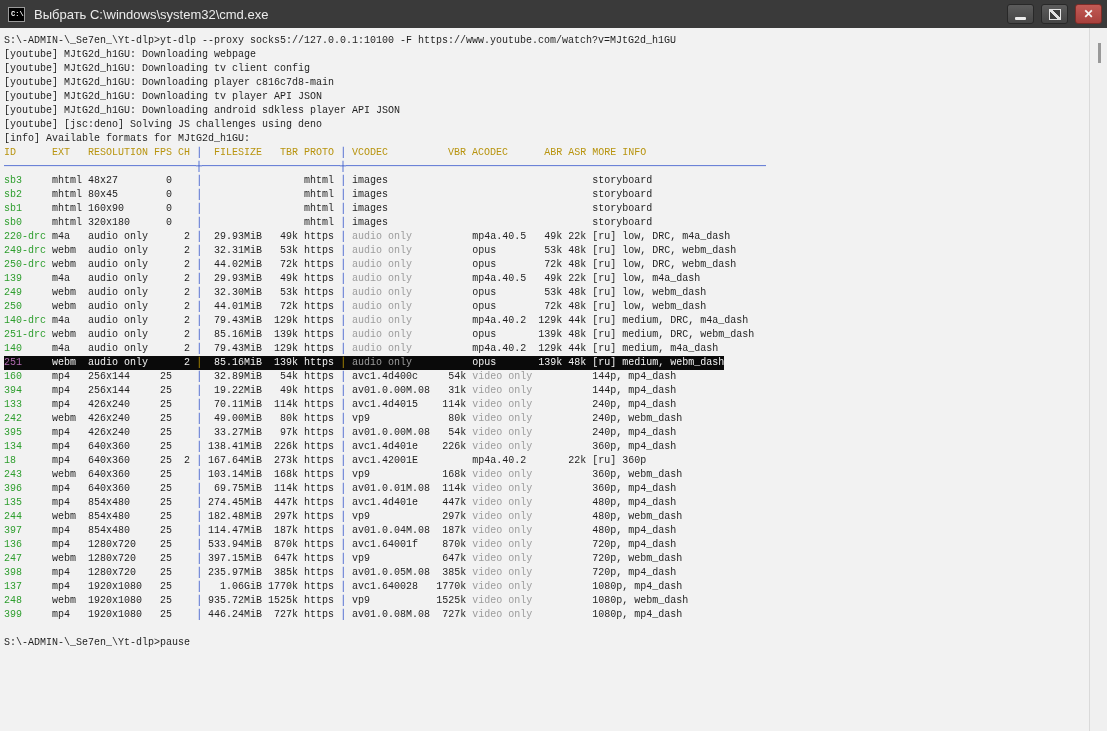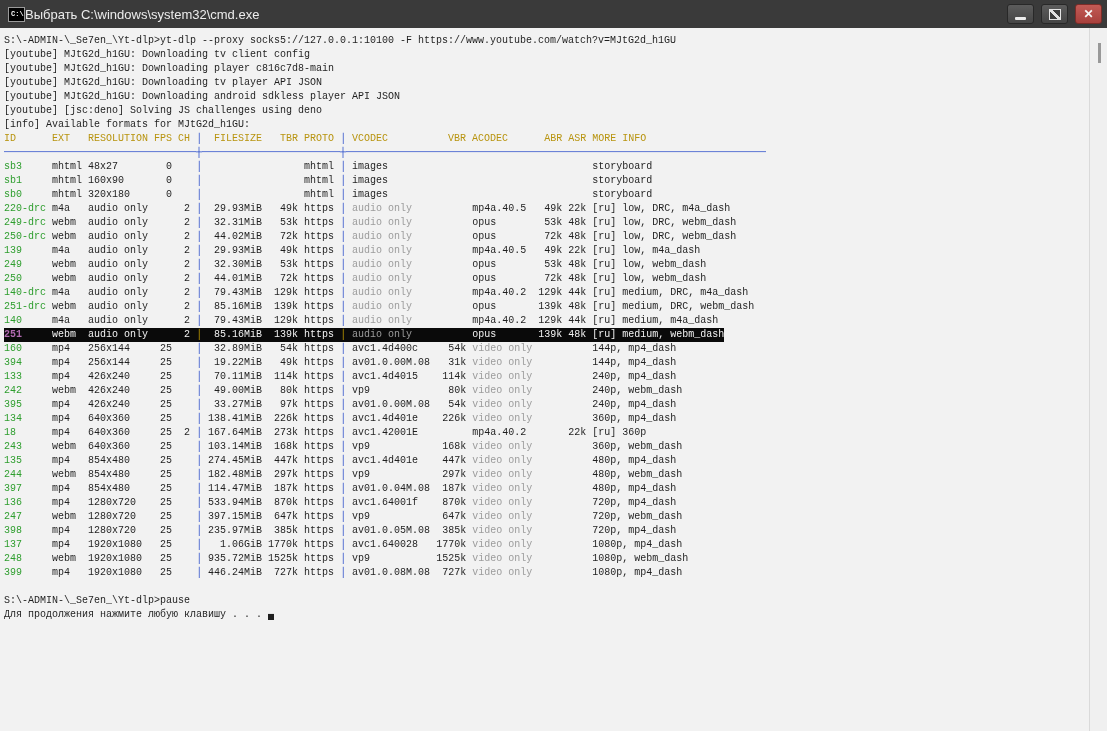--- a/index.html
+++ b/index.html
@@ -5,40 +5,40 @@
   html,body{margin:0;padding:0;}
   body{width:1107px;height:731px;overflow:hidden;background:#e9e9e9;font-family:"Liberation Sans",sans-serif;}
   .window{position:relative;width:1107px;height:731px;background:var(--console_bg,#f2f2f2);}
 
   
   .titlebar{position:absolute;top:0;left:0;right:0;height:28px;background:var(--titlebar_bg,#3a3a3a);
     display:flex;align-items:center;padding:0 5px 0 8px;box-sizing:border-box;}
   .app-icon{width:17px;height:15px;background:#000;border:1px solid #9a9a9a;color:#fff;
     font:bold 7px "Liberation Mono",monospace;display:flex;align-items:center;justify-content:flex-start;
     padding-left:2px;box-sizing:border-box;flex:0 0 auto;}
-  .title{color:#ececec;font:13px "Liberation Sans",sans-serif;white-space:nowrap;}
+  .title{color:#ececec;font:13px "Liberation Sans",sans-serif;margin-left:9px;white-space:nowrap;}
   .controls{margin-left:auto;display:flex;gap:7px;}
   .wbtn{width:27px;height:20px;border-radius:3px;border:1px solid #282828;cursor:default;
     background:linear-gradient(#5c5c5c,#454545);display:flex;align-items:center;justify-content:center;padding:0;}
   .wbtn.close{background:linear-gradient(#c25b55,var(--close_red,#a8403c));border-color:#7c2c28;}
   .min-glyph{width:11px;height:3px;background:#ececec;border-radius:1px;margin-top:9px;}
   .restore-glyph{width:12px;height:11px;border:1px solid #e3e3e3;box-sizing:border-box;
     background:linear-gradient(45deg,#3f3f3f 38%,#e3e3e3 38% 62%,#3f3f3f 62%);}
   .close-glyph{color:#f7f7f7;font:bold 12px "Liberation Sans",sans-serif;line-height:12px;}
 
   
   .console{position:absolute;top:28px;left:0;width:1089px;bottom:0;overflow:hidden;
     background:var(--console_bg,#f2f2f2);padding:6px 0 0 4px;box-sizing:border-box;
     font-family:"Liberation Mono","DejaVu Sans Mono",monospace;font-size:10px;color:var(--text,#1f1f1f);}
   .tl{white-space:pre;height:14px;line-height:14px;}
   .hdr{color:var(--yellow_header,#c09a1a);margin-top:36px;}
   .sep{color:var(--blue,#2448c8);}
   .ysep{color:var(--selected_sep,#c8a000);}
   .gid{color:var(--green,#2e9e2e);}
-  .pid{color:var(--selected_id,#b06ab0);font-weight:bold;}
+  .pid{color:var(--selected_id,#b06ab0);}
   .dim{color:var(--dim,#9c9c9c);}
   .rowbg{display:inline-block;}
   .rowbg.sel{background:var(--selected_bg,#0a0a0a);color:#f2f2f2;}
   .rowbg.sel .dim{color:#9c9c9c;}
 
   
   .scrollbar{position:absolute;top:28px;right:0;width:18px;bottom:0;background:#f0f0f0;
     border-left:1px solid #dadada;box-sizing:border-box;}
   .thumb{position:absolute;top:15px;left:8px;width:3px;height:20px;background:#999;}
 </style>
@@ -58,60 +58,62 @@
       </button>
       <button class="wbtn close">
         <span class="close-glyph">✕</span>
       </button>
     </div>
   </div>
 
   <div class="console">
     <div id="term">
         <div class="tl">S:\-ADMIN-\_Se7en_\Yt-dlp&gt;yt-dlp --proxy socks5://127.0.0.1:10100 -F https://www.youtube.com/watch?v=MJtG2d_h1GU</div>
+        <div class="tl">[youtube] MJtG2d_h1GU: Downloading webpage</div>
         <div class="tl">[youtube] MJtG2d_h1GU: Downloading tv client config</div>
         <div class="tl">[youtube] MJtG2d_h1GU: Downloading player c816c7d8-main</div>
         <div class="tl">[youtube] MJtG2d_h1GU: Downloading tv player API JSON</div>
         <div class="tl">[youtube] MJtG2d_h1GU: Downloading android sdkless player API JSON</div>
         <div class="tl">[youtube] [jsc:deno] Solving JS challenges using deno</div>
         <div class="tl">[info] Available formats for MJtG2d_h1GU:</div>
         <div class="tl"><span class="hdr">ID      EXT   RESOLUTION FPS CH</span><span class="sep"> │ </span><span class="hdr"> FILESIZE   TBR PROTO</span><span class="sep"> │ </span><span class="hdr">VCODEC          VBR ACODEC      ABR ASR MORE INFO</span></div>
         <div class="tl"><span class="sep">────────────────────────────────┼───────────────────────┼──────────────────────────────────────────────────────────────────────</span></div>
         <div class="tl"><span class="rowbg"><span class="gid">sb3    </span><span> mhtml 48x27        0   </span><span class="sep"> │ </span><span>                mhtml</span><span class="sep"> │ </span><span>images       </span><span>       </span><span>          </span><span>          storyboard</span></span></div>
+        <div class="tl"><span class="rowbg"><span class="gid">sb2    </span><span> mhtml 80x45        0   </span><span class="sep"> │ </span><span>                mhtml</span><span class="sep"> │ </span><span>images       </span><span>       </span><span>          </span><span>          storyboard</span></span></div>
         <div class="tl"><span class="rowbg"><span class="gid">sb1    </span><span> mhtml 160x90       0   </span><span class="sep"> │ </span><span>                mhtml</span><span class="sep"> │ </span><span>images       </span><span>       </span><span>          </span><span>          storyboard</span></span></div>
         <div class="tl"><span class="rowbg"><span class="gid">sb0    </span><span> mhtml 320x180      0   </span><span class="sep"> │ </span><span>                mhtml</span><span class="sep"> │ </span><span>images       </span><span>       </span><span>          </span><span>          storyboard</span></span></div>
         <div class="tl"><span class="rowbg"><span class="gid">220-drc</span><span> m4a   audio only      2</span><span class="sep"> │ </span><span> 29.93MiB   49k https</span><span class="sep"> │ </span><span class="dim">audio only   </span><span>       </span><span>mp4a.40.5 </span><span>  49k 22k [ru] low, DRC, m4a_dash</span></span></div>
         <div class="tl"><span class="rowbg"><span class="gid">249-drc</span><span> webm  audio only      2</span><span class="sep"> │ </span><span> 32.31MiB   53k https</span><span class="sep"> │ </span><span class="dim">audio only   </span><span>       </span><span>opus      </span><span>  53k 48k [ru] low, DRC, webm_dash</span></span></div>
         <div class="tl"><span class="rowbg"><span class="gid">250-drc</span><span> webm  audio only      2</span><span class="sep"> │ </span><span> 44.02MiB   72k https</span><span class="sep"> │ </span><span class="dim">audio only   </span><span>       </span><span>opus      </span><span>  72k 48k [ru] low, DRC, webm_dash</span></span></div>
         <div class="tl"><span class="rowbg"><span class="gid">139    </span><span> m4a   audio only      2</span><span class="sep"> │ </span><span> 29.93MiB   49k https</span><span class="sep"> │ </span><span class="dim">audio only   </span><span>       </span><span>mp4a.40.5 </span><span>  49k 22k [ru] low, m4a_dash</span></span></div>
         <div class="tl"><span class="rowbg"><span class="gid">249    </span><span> webm  audio only      2</span><span class="sep"> │ </span><span> 32.30MiB   53k https</span><span class="sep"> │ </span><span class="dim">audio only   </span><span>       </span><span>opus      </span><span>  53k 48k [ru] low, webm_dash</span></span></div>
         <div class="tl"><span class="rowbg"><span class="gid">250    </span><span> webm  audio only      2</span><span class="sep"> │ </span><span> 44.01MiB   72k https</span><span class="sep"> │ </span><span class="dim">audio only   </span><span>       </span><span>opus      </span><span>  72k 48k [ru] low, webm_dash</span></span></div>
         <div class="tl"><span class="rowbg"><span class="gid">140-drc</span><span> m4a   audio only      2</span><span class="sep"> │ </span><span> 79.43MiB  129k https</span><span class="sep"> │ </span><span class="dim">audio only   </span><span>       </span><span>mp4a.40.2 </span><span> 129k 44k [ru] medium, DRC, m4a_dash</span></span></div>
         <div class="tl"><span class="rowbg"><span class="gid">251-drc</span><span> webm  audio only      2</span><span class="sep"> │ </span><span> 85.16MiB  139k https</span><span class="sep"> │ </span><span class="dim">audio only   </span><span>       </span><span>opus      </span><span> 139k 48k [ru] medium, DRC, webm_dash</span></span></div>
         <div class="tl"><span class="rowbg"><span class="gid">140    </span><span> m4a   audio only      2</span><span class="sep"> │ </span><span> 79.43MiB  129k https</span><span class="sep"> │ </span><span class="dim">audio only   </span><span>       </span><span>mp4a.40.2 </span><span> 129k 44k [ru] medium, m4a_dash</span></span></div>
         <div class="tl"><span class="rowbg sel"><span class="pid">251    </span><span> webm  audio only      2</span><span class="ysep"> │ </span><span> 85.16MiB  139k https</span><span class="ysep"> │ </span><span class="dim">audio only   </span><span>       </span><span>opus      </span><span> 139k 48k [ru] medium, webm_dash</span></span></div>
         <div class="tl"><span class="rowbg"><span class="gid">160    </span><span> mp4   256x144     25   </span><span class="sep"> │ </span><span> 32.89MiB   54k https</span><span class="sep"> │ </span><span>avc1.4d400c  </span><span>   54k </span><span class="dim">video only</span><span>          144p, mp4_dash</span></span></div>
         <div class="tl"><span class="rowbg"><span class="gid">394    </span><span> mp4   256x144     25   </span><span class="sep"> │ </span><span> 19.22MiB   49k https</span><span class="sep"> │ </span><span>av01.0.00M.08</span><span>   31k </span><span class="dim">video only</span><span>          144p, mp4_dash</span></span></div>
         <div class="tl"><span class="rowbg"><span class="gid">133    </span><span> mp4   426x240     25   </span><span class="sep"> │ </span><span> 70.11MiB  114k https</span><span class="sep"> │ </span><span>avc1.4d4015  </span><span>  114k </span><span class="dim">video only</span><span>          240p, mp4_dash</span></span></div>
         <div class="tl"><span class="rowbg"><span class="gid">242    </span><span> webm  426x240     25   </span><span class="sep"> │ </span><span> 49.00MiB   80k https</span><span class="sep"> │ </span><span>vp9          </span><span>   80k </span><span class="dim">video only</span><span>          240p, webm_dash</span></span></div>
         <div class="tl"><span class="rowbg"><span class="gid">395    </span><span> mp4   426x240     25   </span><span class="sep"> │ </span><span> 33.27MiB   97k https</span><span class="sep"> │ </span><span>av01.0.00M.08</span><span>   54k </span><span class="dim">video only</span><span>          240p, mp4_dash</span></span></div>
         <div class="tl"><span class="rowbg"><span class="gid">134    </span><span> mp4   640x360     25   </span><span class="sep"> │ </span><span>138.41MiB  226k https</span><span class="sep"> │ </span><span>avc1.4d401e  </span><span>  226k </span><span class="dim">video only</span><span>          360p, mp4_dash</span></span></div>
         <div class="tl"><span class="rowbg"><span class="gid">18     </span><span> mp4   640x360     25  2</span><span class="sep"> │ </span><span>167.64MiB  273k https</span><span class="sep"> │ </span><span>avc1.42001E  </span><span>       </span><span>mp4a.40.2 </span><span>      22k [ru] 360p</span></span></div>
         <div class="tl"><span class="rowbg"><span class="gid">243    </span><span> webm  640x360     25   </span><span class="sep"> │ </span><span>103.14MiB  168k https</span><span class="sep"> │ </span><span>vp9          </span><span>  168k </span><span class="dim">video only</span><span>          360p, webm_dash</span></span></div>
+        <div class="tl"><span class="rowbg"><span class="gid">396    </span><span> mp4   640x360     25   </span><span class="sep"> │ </span><span> 69.75MiB  114k https</span><span class="sep"> │ </span><span>av01.0.01M.08</span><span>  114k </span><span class="dim">video only</span><span>          360p, mp4_dash</span></span></div>
         <div class="tl"><span class="rowbg"><span class="gid">135    </span><span> mp4   854x480     25   </span><span class="sep"> │ </span><span>274.45MiB  447k https</span><span class="sep"> │ </span><span>avc1.4d401e  </span><span>  447k </span><span class="dim">video only</span><span>          480p, mp4_dash</span></span></div>
         <div class="tl"><span class="rowbg"><span class="gid">244    </span><span> webm  854x480     25   </span><span class="sep"> │ </span><span>182.48MiB  297k https</span><span class="sep"> │ </span><span>vp9          </span><span>  297k </span><span class="dim">video only</span><span>          480p, webm_dash</span></span></div>
         <div class="tl"><span class="rowbg"><span class="gid">397    </span><span> mp4   854x480     25   </span><span class="sep"> │ </span><span>114.47MiB  187k https</span><span class="sep"> │ </span><span>av01.0.04M.08</span><span>  187k </span><span class="dim">video only</span><span>          480p, mp4_dash</span></span></div>
         <div class="tl"><span class="rowbg"><span class="gid">136    </span><span> mp4   1280x720    25   </span><span class="sep"> │ </span><span>533.94MiB  870k https</span><span class="sep"> │ </span><span>avc1.64001f  </span><span>  870k </span><span class="dim">video only</span><span>          720p, mp4_dash</span></span></div>
         <div class="tl"><span class="rowbg"><span class="gid">247    </span><span> webm  1280x720    25   </span><span class="sep"> │ </span><span>397.15MiB  647k https</span><span class="sep"> │ </span><span>vp9          </span><span>  647k </span><span class="dim">video only</span><span>          720p, webm_dash</span></span></div>
         <div class="tl"><span class="rowbg"><span class="gid">398    </span><span> mp4   1280x720    25   </span><span class="sep"> │ </span><span>235.97MiB  385k https</span><span class="sep"> │ </span><span>av01.0.05M.08</span><span>  385k </span><span class="dim">video only</span><span>          720p, mp4_dash</span></span></div>
         <div class="tl"><span class="rowbg"><span class="gid">137    </span><span> mp4   1920x1080   25   </span><span class="sep"> │ </span><span>  1.06GiB 1770k https</span><span class="sep"> │ </span><span>avc1.640028  </span><span> 1770k </span><span class="dim">video only</span><span>          1080p, mp4_dash</span></span></div>
         <div class="tl"><span class="rowbg"><span class="gid">248    </span><span> webm  1920x1080   25   </span><span class="sep"> │ </span><span>935.72MiB 1525k https</span><span class="sep"> │ </span><span>vp9          </span><span> 1525k </span><span class="dim">video only</span><span>          1080p, webm_dash</span></span></div>
         <div class="tl"><span class="rowbg"><span class="gid">399    </span><span> mp4   1920x1080   25   </span><span class="sep"> │ </span><span>446.24MiB  727k https</span><span class="sep"> │ </span><span>av01.0.08M.08</span><span>  727k </span><span class="dim">video only</span><span>          1080p, mp4_dash</span></span></div>
         <div class="tl"></div>
         <div class="tl">S:\-ADMIN-\_Se7en_\Yt-dlp&gt;pause</div>
-        <div class="tl">Для продолжения нажмите любую клавишу . . . <span>▄</span></div>
       </div>
   </div>
 
   <div class="scrollbar">
     <div class="thumb"></div>
   </div>
 </div>
 
 </body></html>

